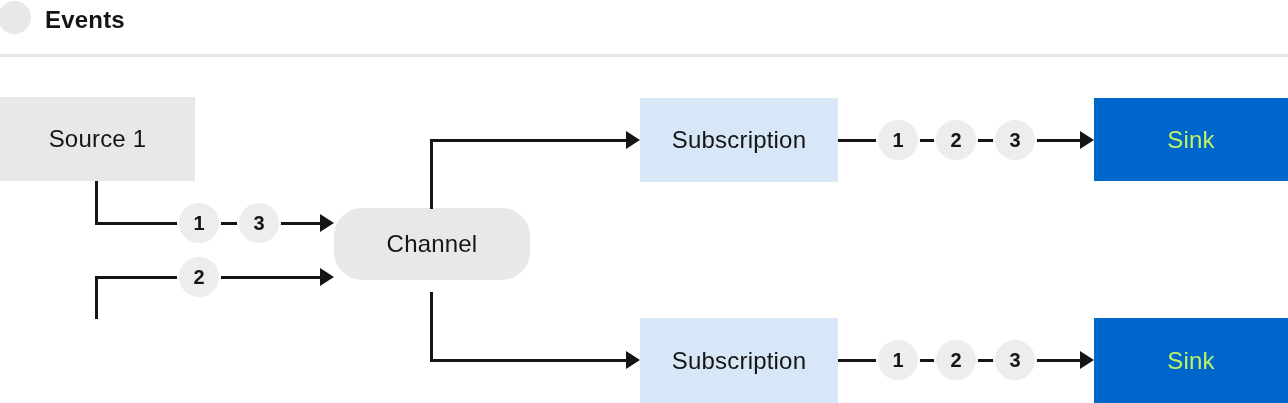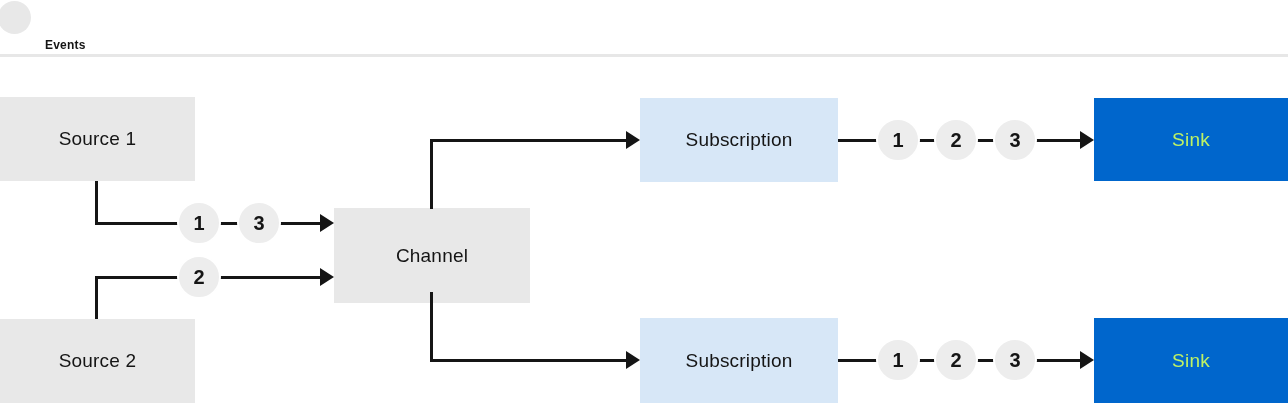--- a/index.html
+++ b/index.html
@@ -16,38 +16,37 @@
   
   .legend-swatch {
     position: absolute;
     left: -2px; top: 1px;
     width: 33px; height: 33px;
     border-radius: 50%;
   }
   .legend-label {
     position: absolute;
     left: 45px; top: 6px;
-    font-size: 12px;
+    font-size: 24px;
     font-weight: 700;
     letter-spacing: 0.2px;
-    margin-top: 32px;
   }
   .divider {
     position: absolute;
     left: 0; top: 54px;
     width: 1288px; height: 3px;
   }
 
   
   .node {
     position: absolute;
     display: flex;
     align-items: center;
     justify-content: center;
-    font-size: 19px;
+    font-size: 24px;
     font-weight: 500;
     letter-spacing: 0.2px;
   }
   .node.sink { color: #bef264; }
 
   
   .line { position: absolute; }
 
   
   .arrow {
@@ -74,23 +73,22 @@
 <body>
 
 <div class="canvas">
 
   <span class="legend-swatch" style="background-color: rgb(232, 232, 232);"></span>
   <span class="legend-label" style="color: rgb(21, 21, 21);">Events</span>
   <div class="divider" style="background-color: rgb(231, 231, 231);"></div>
 
   <div class="node" style="left: 0px; top: 97px; width: 195px; height: 84px; background-color: rgb(232, 232, 232);">Source 1</div>
 
-  <div class="node" style="left: 0px; top: 319px; width: 195px; height: 84px; background-color: rgb(232, 232, 232);">Source 2</div>
 
-  <div class="node" style="left: 334px; top: 208px; width: 196px; height: 95px; background-color: rgb(232, 232, 232);">Channel</div>
+  <div class="node" style="left: 334px; top: 208px; width: 196px; height: 72px; background-color: rgb(232, 232, 232); border-radius: 28px;">Channel</div>
 
   <div class="node" style="left: 640px; top: 98px; width: 198px; height: 84px; background-color: rgb(215, 231, 247);">Subscription</div>
 
   <div class="node" style="left: 640px; top: 318px; width: 198px; height: 85px; background-color: rgb(215, 231, 247);">Subscription</div>
 
   <div class="node sink" style="left: 1094px; top: 98px; width: 194px; height: 83px; background-color: rgb(0, 102, 204);">Sink</div>
 
   <div class="node sink" style="left: 1094px; top: 318px; width: 194px; height: 85px; background-color: rgb(0, 102, 204);">Sink</div>
 
   <div class="line" style="left: 95px; top: 181px; width: 3px; height: 44px; background-color: rgb(21, 21, 21);"></div>

